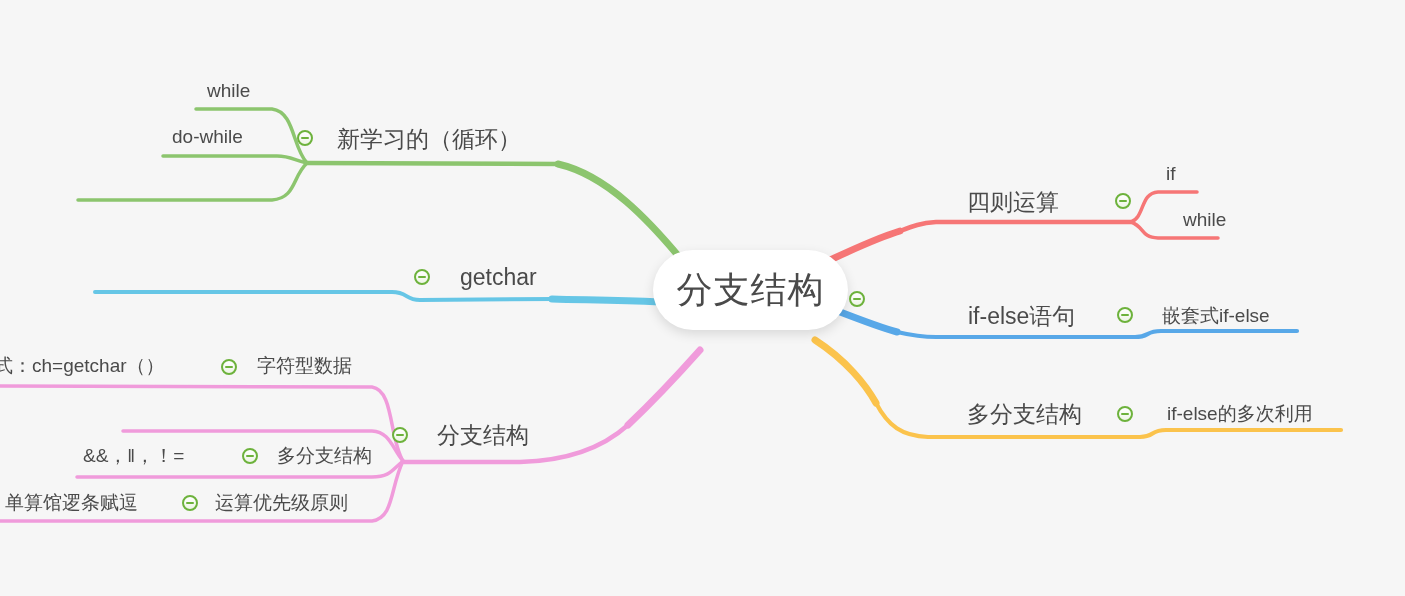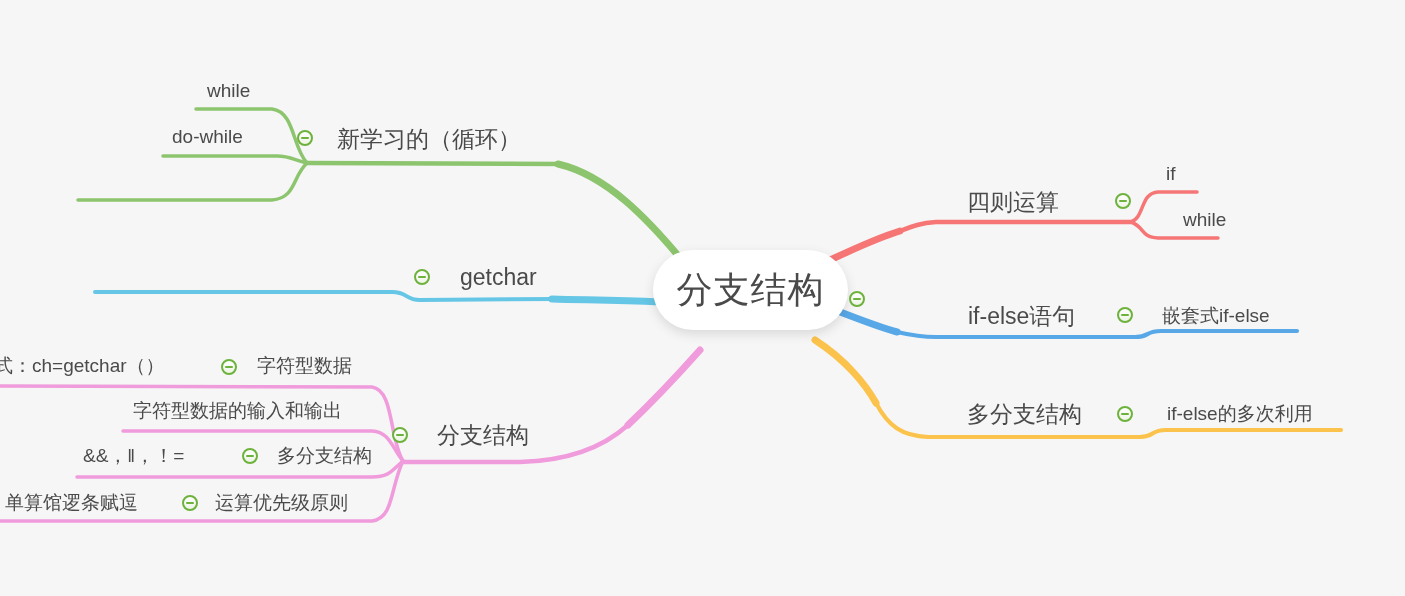--- a/index.html
+++ b/index.html
@@ -86,21 +86,20 @@
   </div>
 
   <div class="label lv2" style="left:207px;top:91px">while</div>
   <div class="label lv2" style="left:172px;top:137px">do-while</div>
   <div class="label lv1" style="left:337px;top:139px">新学习的（循环）</div>
 
   <div class="label lv1" style="left:460px;top:277px">getchar</div>
 
   <div class="label lv2" style="left:-6px;top:366px">式：ch=getchar（）</div>
   <div class="label lv2" style="left:257px;top:366px">字符型数据</div>
-  <div class="label lv2" style="left:133px;top:411px">字符型数据的输入和输出</div>
   <div class="label lv2" style="left:83px;top:456px">&amp;&amp;，‖，！=</div>
   <div class="label lv2" style="left:277px;top:456px">多分支结构</div>
   <div class="label lv2" style="left:5px;top:503px">单算馆逻条赋逗</div>
   <div class="label lv2" style="left:215px;top:503px">运算优先级原则</div>
   <div class="label lv1" style="left:437px;top:435px">分支结构</div>
 
   <div class="label lv1" style="left:967px;top:202px">四则运算</div>
   <div class="label lv2" style="left:1166px;top:174px">if</div>
   <div class="label lv2" style="left:1183px;top:220px">while</div>
 

